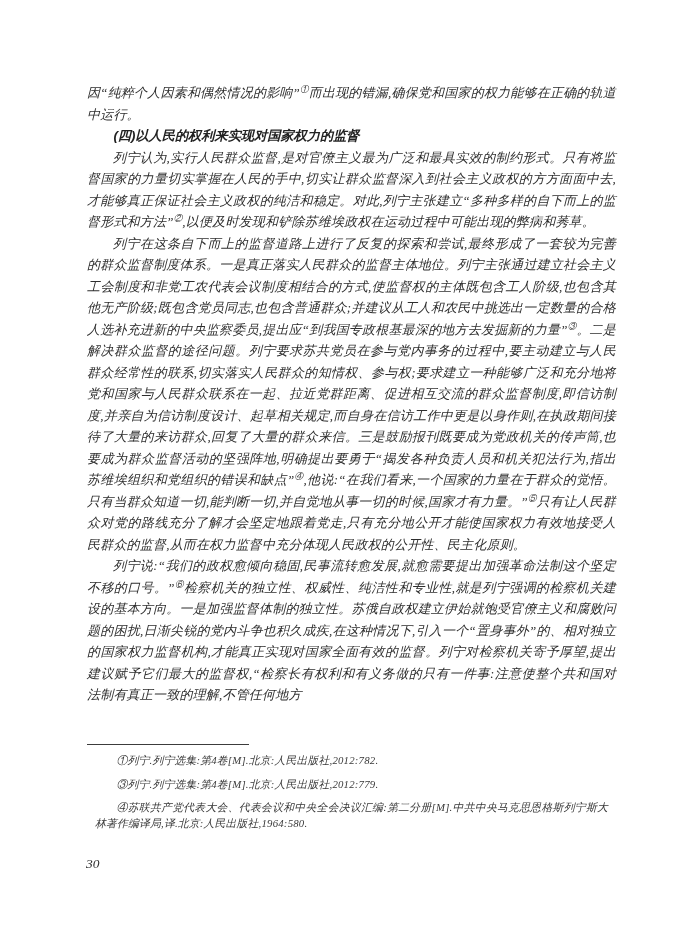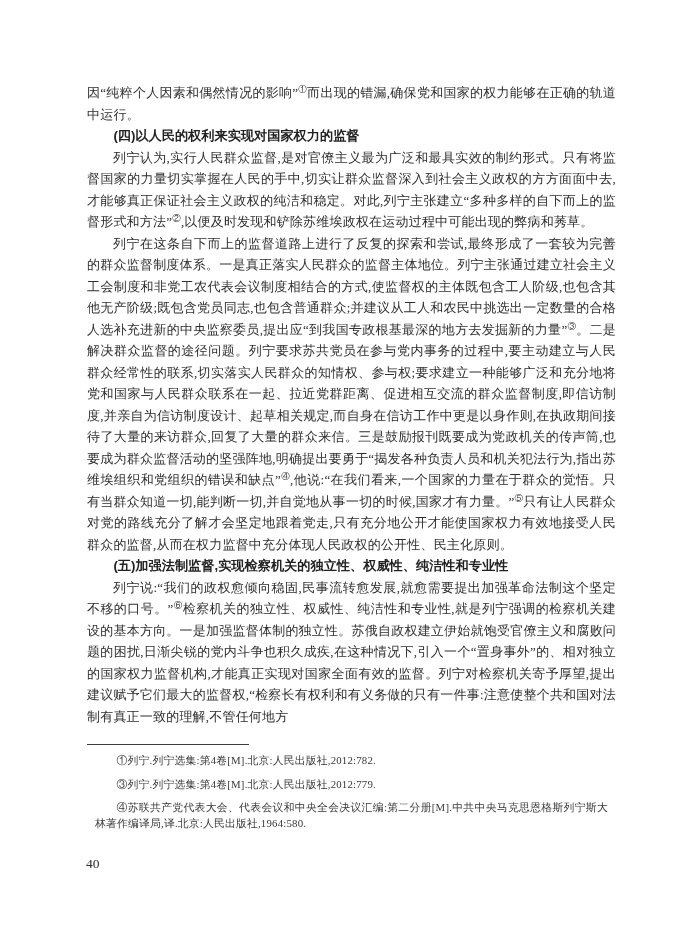--- a/index.html
+++ b/index.html
@@ -9,20 +9,21 @@
   }
   .page {
     position: relative;
     width: 700px;
     height: 943px;
     margin: 0 auto;
     background: #ffffff;
     font-family: "Liberation Serif", "DejaVu Serif", serif;
     color: #2e2e2e;
     overflow: hidden;
+    font-style: italic;
   }
   .text-block {
     position: absolute;
     left: 87px;
     top: 82px;
     width: 529px;
   }
   p.body {
     margin: 0;
     font-size: 13px;
@@ -82,25 +83,24 @@
 
 <div class="page">
 
   <main class="text-block">
     <p class="body continuation">因“纯粹个人因素和偶然情况的影响”<sup>①</sup>而出现的错漏,确保党和国家的权力能够在正确的轨道中运行。</p>
 
     <h3 class="heading">(四)以人民的权利来实现对国家权力的监督</h3>
     <p class="body">列宁认为,实行人民群众监督,是对官僚主义最为广泛和最具实效的制约形式。只有将监督国家的力量切实掌握在人民的手中,切实让群众监督深入到社会主义政权的方方面面中去,才能够真正保证社会主义政权的纯洁和稳定。对此,列宁主张建立“多种多样的自下而上的监督形式和方法”<sup>②</sup>,以便及时发现和铲除苏维埃政权在运动过程中可能出现的弊病和莠草。</p>
     <p class="body">列宁在这条自下而上的监督道路上进行了反复的探索和尝试,最终形成了一套较为完善的群众监督制度体系。一是真正落实人民群众的监督主体地位。列宁主张通过建立社会主义工会制度和非党工农代表会议制度相结合的方式,使监督权的主体既包含工人阶级,也包含其他无产阶级;既包含党员同志,也包含普通群众;并建议从工人和农民中挑选出一定数量的合格人选补充进新的中央监察委员,提出应“到我国专政根基最深的地方去发掘新的力量”<sup>③</sup>。二是解决群众监督的途径问题。列宁要求苏共党员在参与党内事务的过程中,要主动建立与人民群众经常性的联系,切实落实人民群众的知情权、参与权;要求建立一种能够广泛和充分地将党和国家与人民群众联系在一起、拉近党群距离、促进相互交流的群众监督制度,即信访制度,并亲自为信访制度设计、起草相关规定,而自身在信访工作中更是以身作则,在执政期间接待了大量的来访群众,回复了大量的群众来信。三是鼓励报刊既要成为党政机关的传声筒,也要成为群众监督活动的坚强阵地,明确提出要勇于“揭发各种负责人员和机关犯法行为,指出苏维埃组织和党组织的错误和缺点”<sup>④</sup>,他说:“在我们看来,一个国家的力量在于群众的觉悟。只有当群众知道一切,能判断一切,并自觉地从事一切的时候,国家才有力量。”<sup>⑤</sup>只有让人民群众对党的路线充分了解才会坚定地跟着党走,只有充分地公开才能使国家权力有效地接受人民群众的监督,从而在权力监督中充分体现人民政权的公开性、民主化原则。</p>
 
-    <h3 class="heading">(五)加强法制监督,实现检察机关的独立性、权威性、纯洁性和专业性</h3>
     <p class="body">列宁说:“我们的政权愈倾向稳固,民事流转愈发展,就愈需要提出加强革命法制这个坚定不移的口号。”<sup>⑥</sup>检察机关的独立性、权威性、纯洁性和专业性,就是列宁强调的检察机关建设的基本方向。一是加强监督体制的独立性。苏俄自政权建立伊始就饱受官僚主义和腐败问题的困扰,日渐尖锐的党内斗争也积久成疾,在这种情况下,引入一个“置身事外”的、相对独立的国家权力监督机构,才能真正实现对国家全面有效的监督。列宁对检察机关寄予厚望,提出建议赋予它们最大的监督权,“检察长有权利和有义务做的只有一件事:注意使整个共和国对法制有真正一致的理解,不管任何地方</p>
   </main>
 
   <footer class="footnotes">
     <div class="fn-divider"></div>
     <p class="footnote">①列宁.列宁选集:第4卷[M].北京:人民出版社,2012:782.</p>
     <p class="footnote">③列宁.列宁选集:第4卷[M].北京:人民出版社,2012:779.</p>
     <p class="footnote">④苏联共产党代表大会、代表会议和中央全会决议汇编:第二分册[M].中共中央马克思恩格斯列宁斯大林著作编译局,译.北京:人民出版社,1964:580.</p>
   </footer>
 
-  <div class="page-number">40</div>
+  <div class="page-number">30</div>
 </div>
 
 </body></html>

